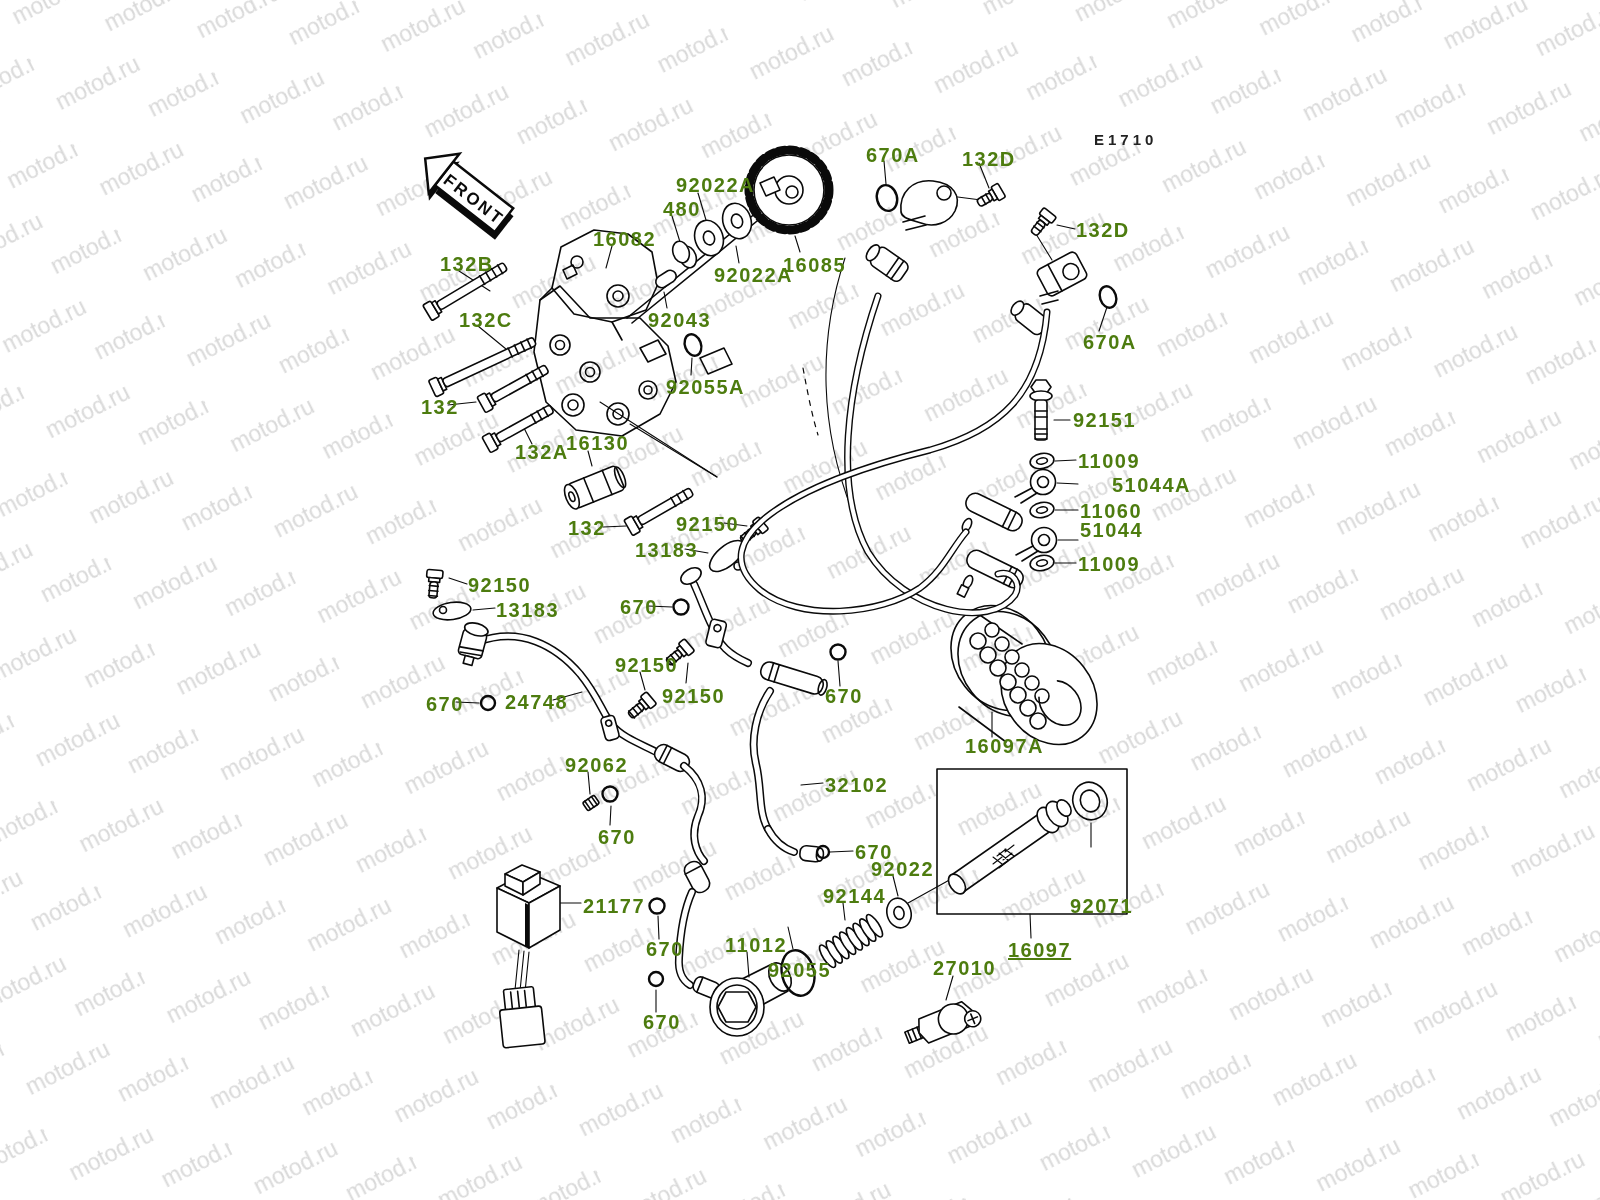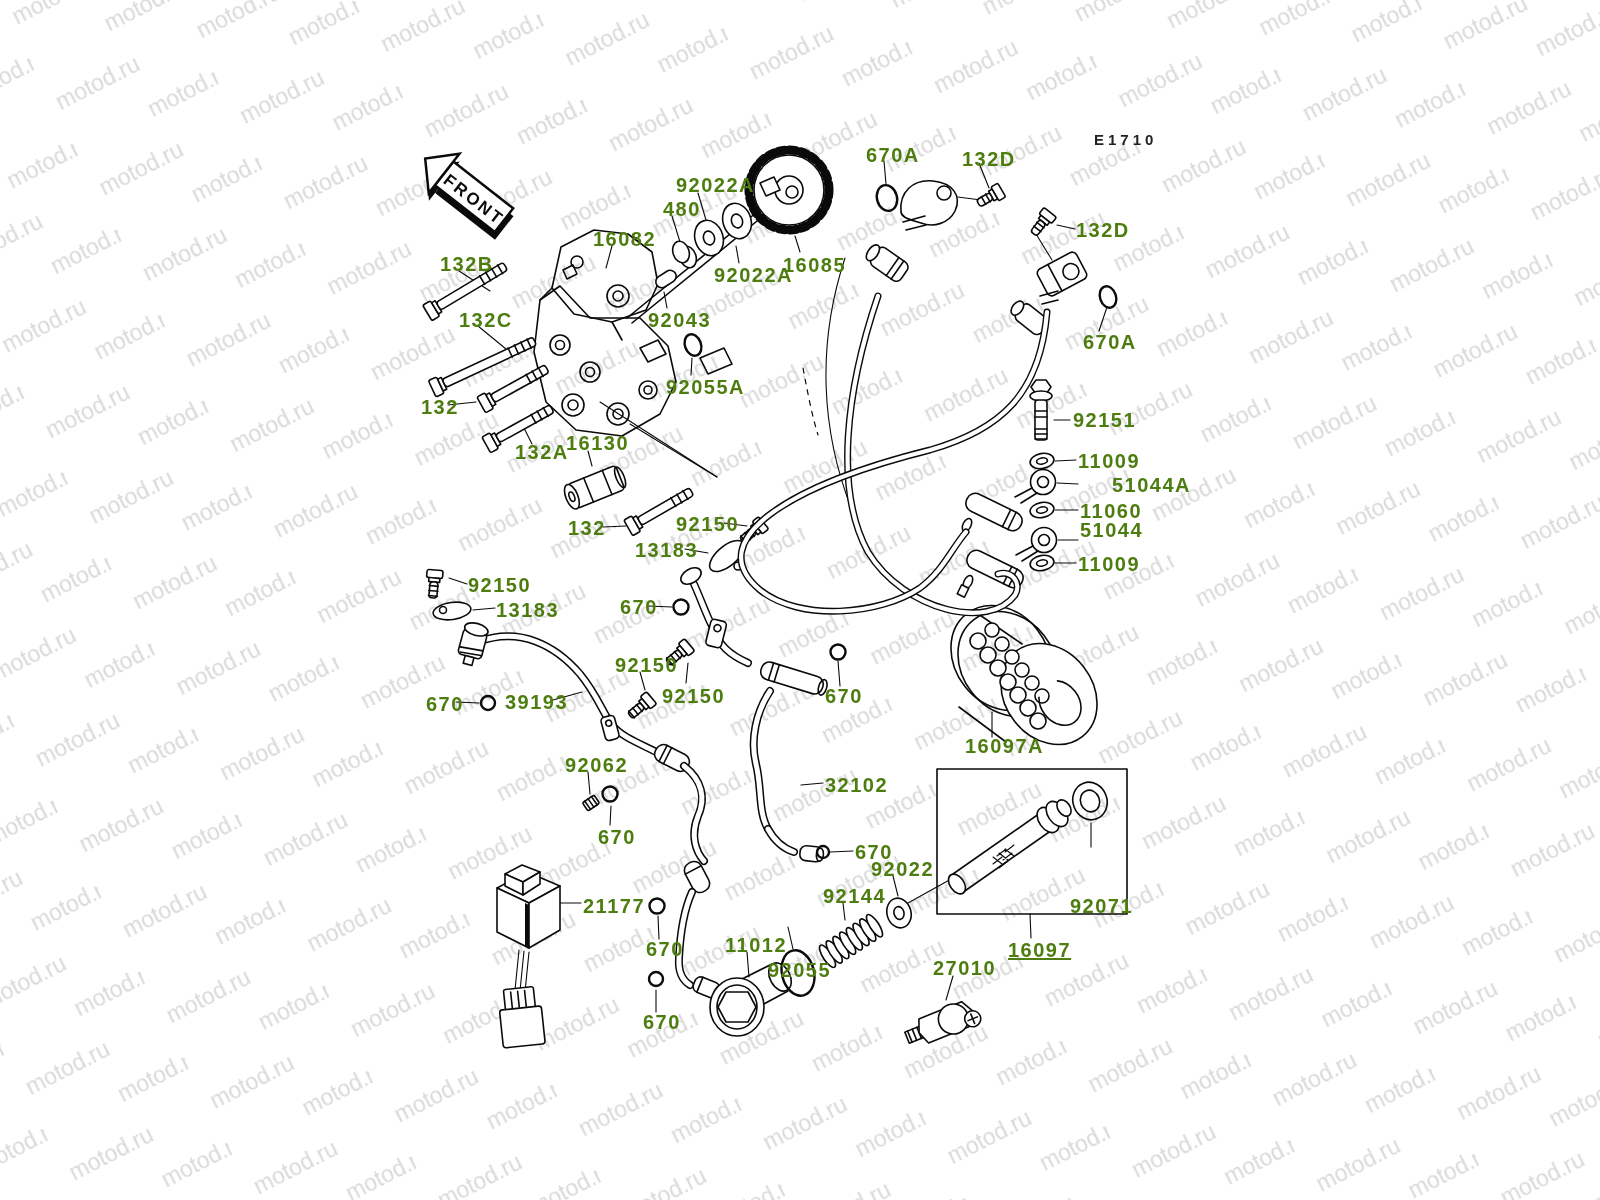--- a/index.html
+++ b/index.html
@@ -544,21 +544,21 @@
       <div class="part-label" style="left: 566px; top: 433px;">16130</div>
       <div class="part-label" style="left: 568px; top: 518px;">132</div>
       <div class="part-label" style="left: 676px; top: 514px;">92150</div>
       <div class="part-label" style="left: 635px; top: 540px;">13183</div>
       <div class="part-label" style="left: 468px; top: 575px;">92150</div>
       <div class="part-label" style="left: 496px; top: 600px;">13183</div>
       <div class="part-label" style="left: 620px; top: 597px;">670</div>
       <div class="part-label" style="left: 615px; top: 655px;">92150</div>
       <div class="part-label" style="left: 662px; top: 686px;">92150</div>
       <div class="part-label" style="left: 426px; top: 694px;">670</div>
-      <div class="part-label" style="left: 505px; top: 692px;">39193</div>
+      <div class="part-label" style="left: 505px; top: 692px;">24748</div>
       <div class="part-label" style="left: 825px; top: 686px;">670</div>
       <div class="part-label" style="left: 825px; top: 775px;">32102</div>
       <div class="part-label" style="left: 565px; top: 755px;">92062</div>
       <div class="part-label" style="left: 598px; top: 827px;">670</div>
       <div class="part-label" style="left: 583px; top: 896px;">21177</div>
       <div class="part-label" style="left: 646px; top: 939px;">670</div>
       <div class="part-label" style="left: 643px; top: 1012px;">670</div>
       <div class="part-label" style="left: 725px; top: 935px;">11012</div>
       <div class="part-label" style="left: 768px; top: 960px; text-align: right;">92055</div>
       <div class="part-label" style="left: 823px; top: 886px;">92144</div>

